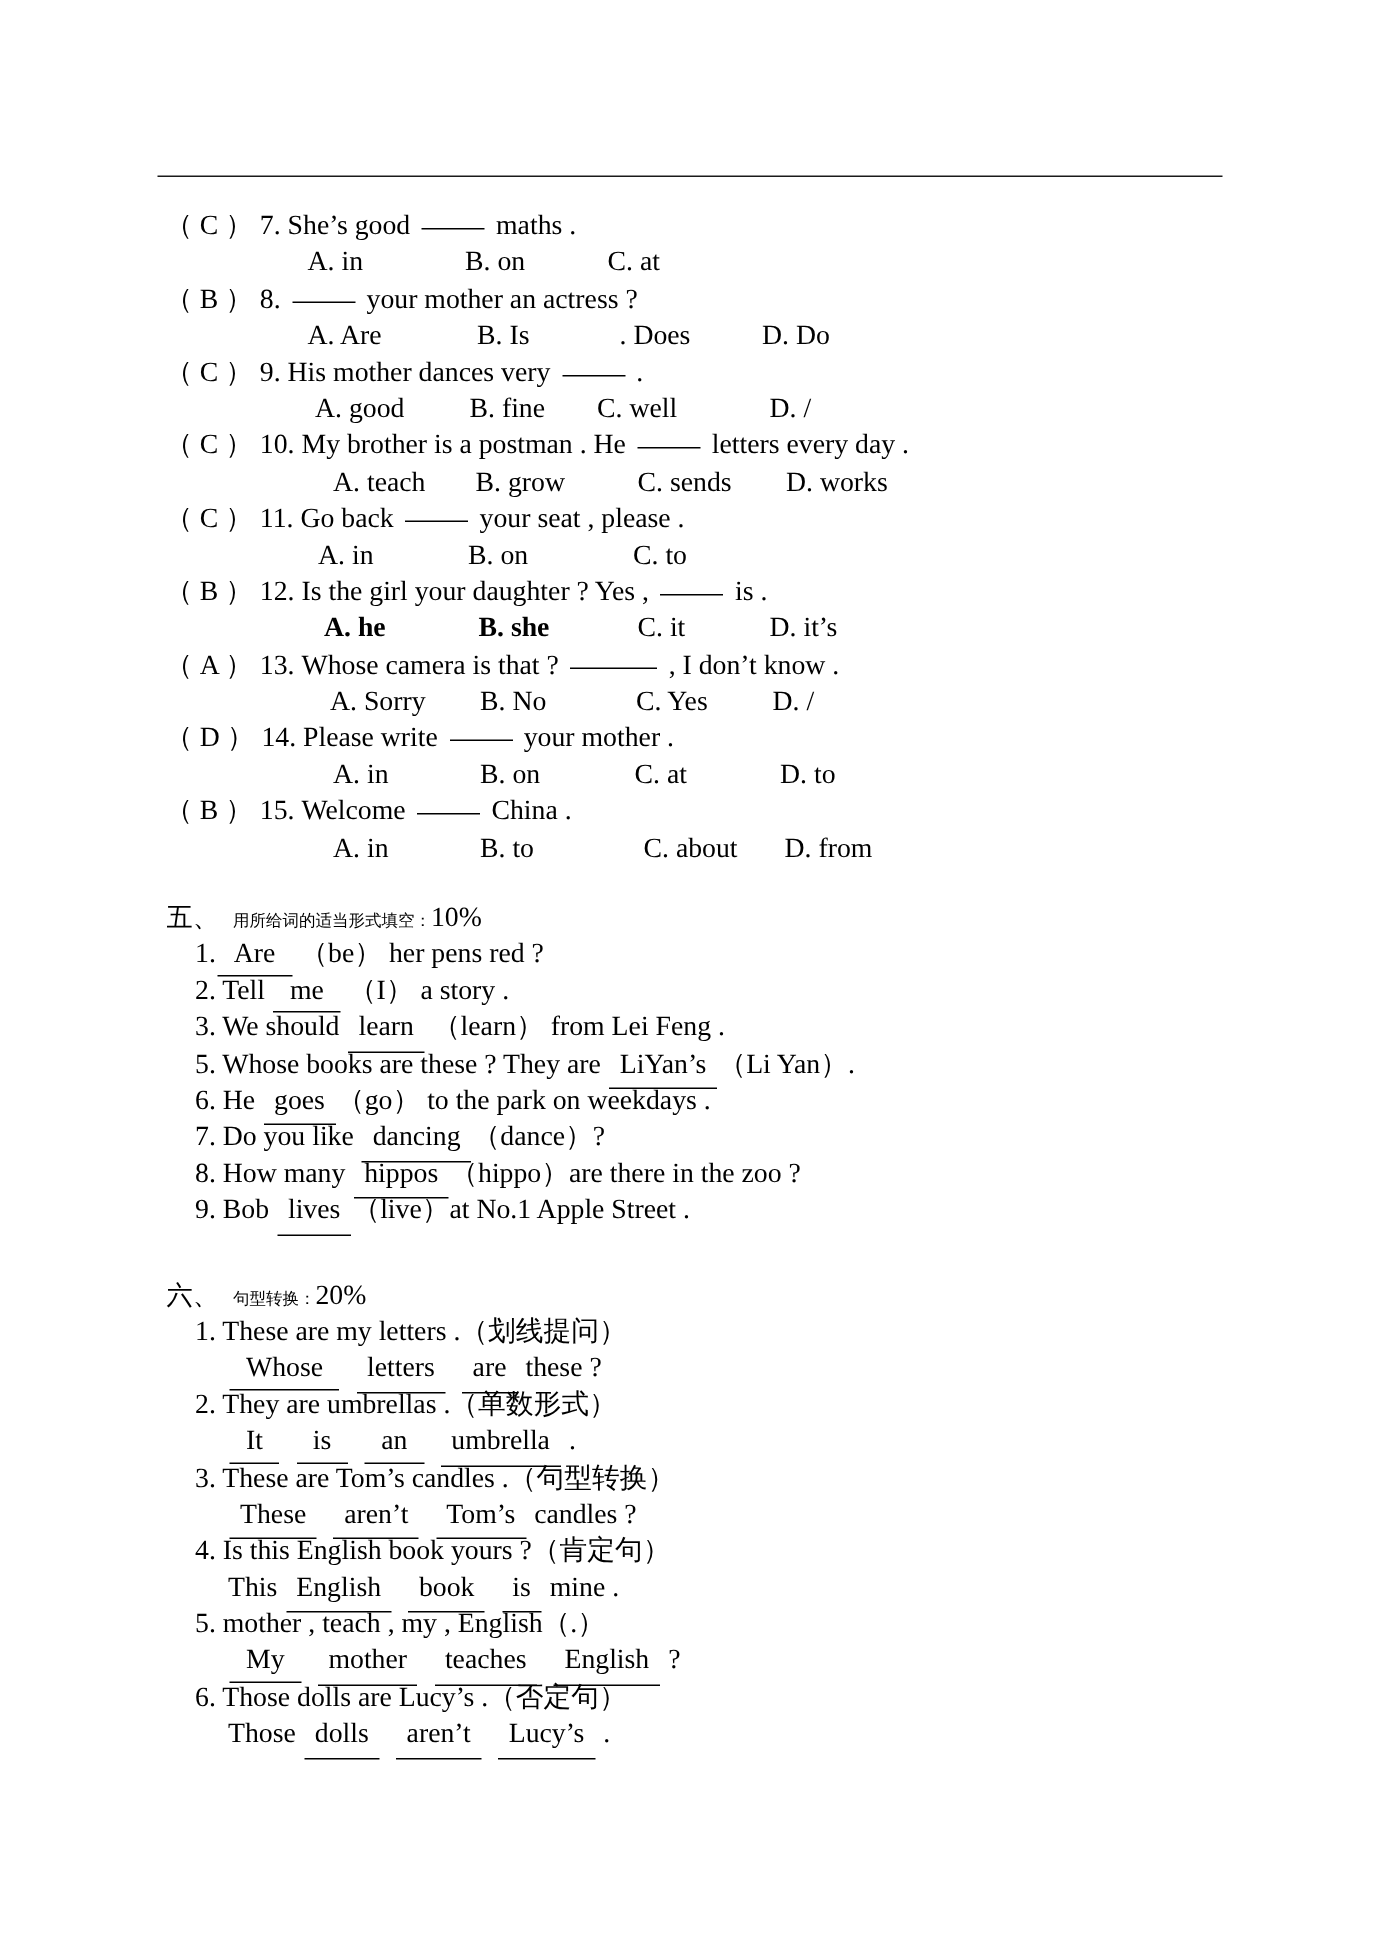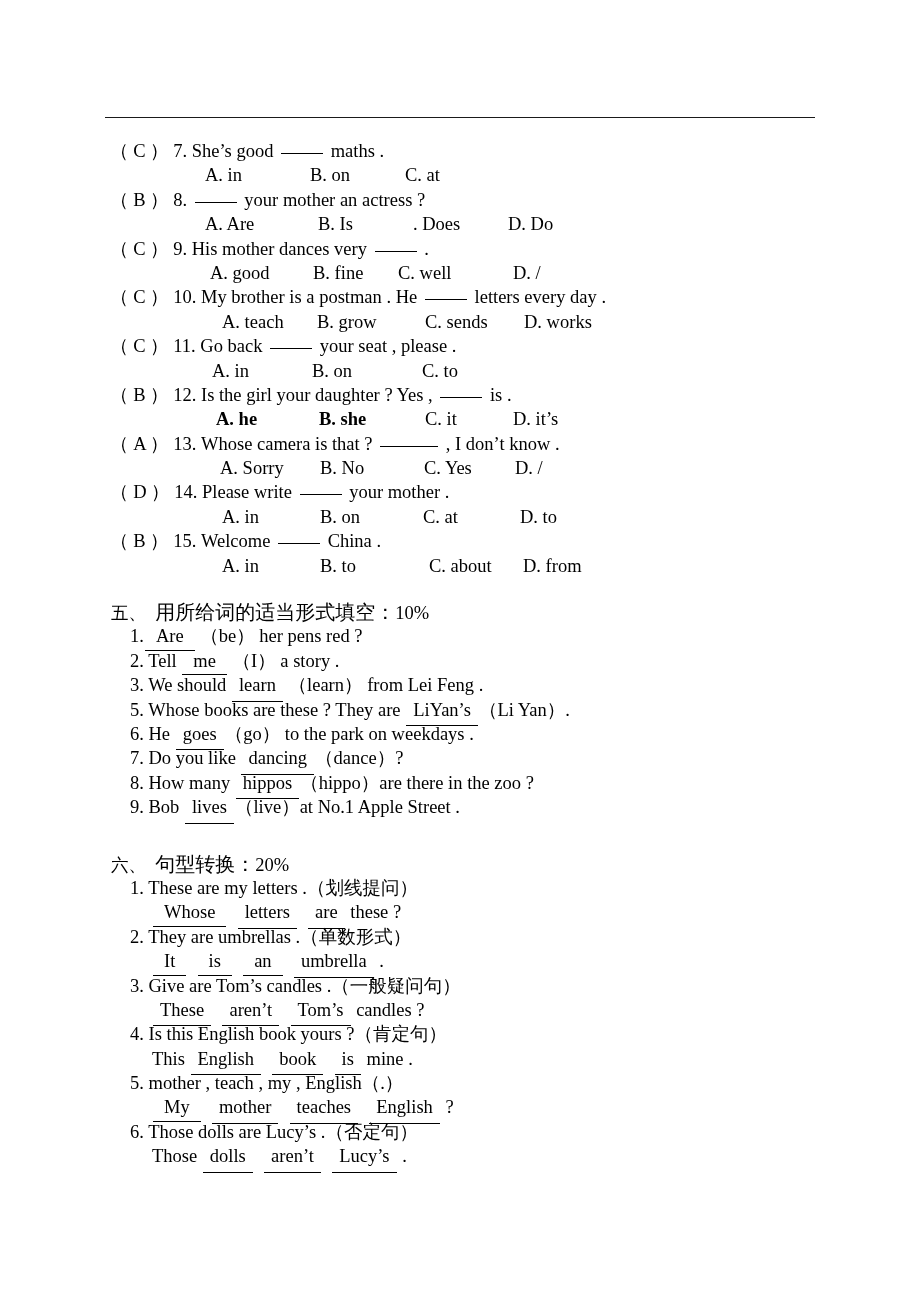--- a/index.html
+++ b/index.html
@@ -79,21 +79,21 @@
     padding: 0 7px 3px 7px;
     margin: 0 1px;
   }
   .fill.pad-lg { padding: 0 11px 1px 11px; }
 
   
   .opt { display: inline-block; }
 
   .cjk {
     font-family: "DejaVu Sans", "Liberation Sans", sans-serif;
-    font-size: 20px;
+    font-size: 11px;
   }
   .sec-num {
     font-family: "DejaVu Sans", "Liberation Sans", sans-serif;
     font-size: 17.5px;
   }
 </style>
 </head>
 <body>
 
 <div class="page">
@@ -133,21 +133,21 @@
         <div class="line ind-item"><span>8.</span><span> How many </span><span class="fill">hippos</span><span>（hippo）are there in the zoo ?</span></div>
         <div class="line ind-item"><span>9.</span><span> Bob </span><span class="fill">lives</span><span>（live）at No.1 Apple Street .</span></div>
       </div>
     <div id="sec6-block">
         <div class="gap-before-sec6"></div>
         <div class="line ind-head"><span class="sec-num">六、</span><span>  </span><span class="cjk">句型转换：</span><span>20%</span></div>
         <div class="line ind-item"><span>1.</span><span class="cjk-inline"> These are my letters .（划线提问）</span></div>
         <div class="line ind-ans"><span class="fill pad-lg">Whose</span><span>  </span><span class="fill">letters</span><span>  </span><span class="fill">are</span><span> these ?</span></div>
         <div class="line ind-item"><span>2.</span><span class="cjk-inline"> They are umbrellas .（单数形式）</span></div>
         <div class="line ind-ans"><span class="fill pad-lg">It</span><span>  </span><span class="fill pad-lg">is</span><span>  </span><span class="fill pad-lg">an</span><span>  </span><span class="fill">umbrella</span><span> .</span></div>
-        <div class="line ind-item"><span>3.</span><span class="cjk-inline"> Give are Tom’s candles .（一般疑问句）</span></div>
+        <div class="line ind-item"><span>3.</span><span class="cjk-inline"> These are Tom’s candles .（句型转换）</span></div>
         <div class="line ind-ans"><span class="fill">These</span><span>  </span><span class="fill">aren’t</span><span>  </span><span class="fill">Tom’s</span><span> candles ?</span></div>
         <div class="line ind-item"><span>4.</span><span class="cjk-inline"> Is this English book yours ?（肯定句）</span></div>
         <div class="line ind-ans"><span>This </span><span class="fill">English</span><span>  </span><span class="fill">book</span><span>  </span><span class="fill">is</span><span> mine .</span></div>
         <div class="line ind-item"><span>5.</span><span class="cjk-inline"> mother , teach , my , English（.）</span></div>
         <div class="line ind-ans"><span class="fill pad-lg">My</span><span>  </span><span class="fill">mother</span><span>  </span><span class="fill">teaches</span><span>  </span><span class="fill">English</span><span> ?</span></div>
         <div class="line ind-item"><span>6.</span><span class="cjk-inline"> Those dolls are Lucy’s .（否定句）</span></div>
         <div class="line ind-ans"><span>Those </span><span class="fill">dolls</span><span>  </span><span class="fill">aren’t</span><span>  </span><span class="fill">Lucy’s</span><span> .</span></div>
       </div>
   </div>
 

